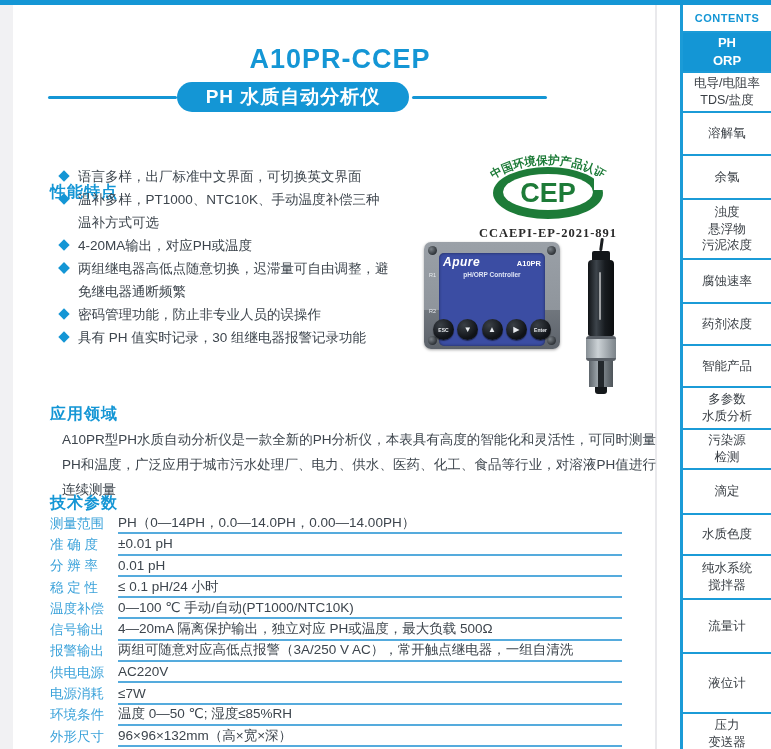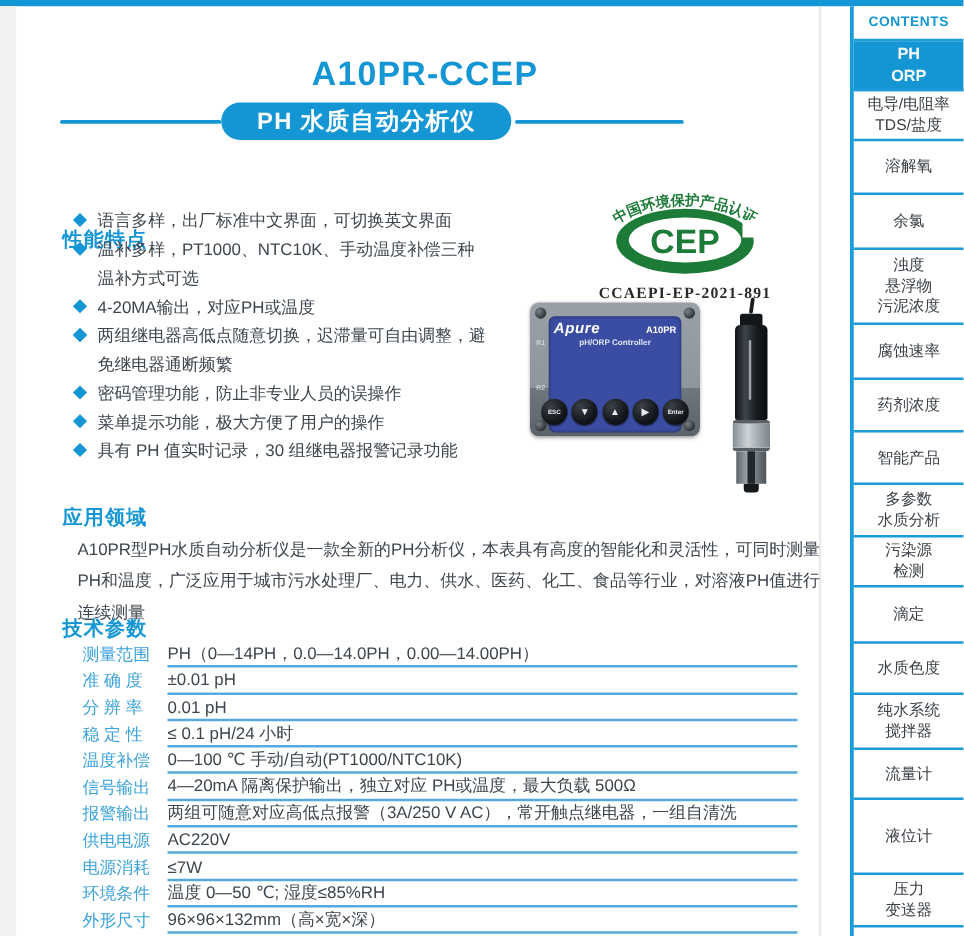--- a/index.html
+++ b/index.html
@@ -84,21 +84,21 @@
   .p-lower { width:24px; height:26px;
              background:linear-gradient(90deg,#5e656b,#9aa2a8 35%,#4d5459); position:relative; }
   .p-lower::after { content:""; position:absolute; left:9px; top:0; width:6px; height:100%; background:#23282c; }
   .p-tip { width:12px; height:7px; background:#15181b; border-radius:0 0 3px 3px; }
 
   
   .app-text { position:absolute; left:62px; top:427px; width:594px; font-size:13.5px;
               line-height:25px; color:#3d454d; text-align:justify; }
 
   
-  .specs { position:absolute; left:66px; top:513px; width:572px;text-align:right; }
+  .specs { position:absolute; left:50px; top:513px; width:572px;text-align:right; }
   .spec-row { display:flex; height:21.3px; align-items:stretch; }
   .spec-label { width:58px; flex-shrink:0; margin-right:10px; color:#3ba2da; font-size:13.5px;
                 display:flex; align-items:center; white-space:nowrap; }
   .spec-value { flex:1; border-bottom:2px solid #55abdd; color:#3d454d; font-size:13.5px;
                 display:flex; align-items:center; white-space:nowrap; overflow:hidden; }
 
   
   .sidebar { position:absolute; left:680px; top:5px; width:91px; height:744px; background:#fff;
              border-left:3px solid #1b9bd7; }
   .contents-box { height:28px; border-bottom:2px solid #1b9bd7; display:flex; align-items:center;
@@ -128,21 +128,20 @@
   <h2 class="sec" style="top:143px;margin-top:39px;">性能特点</h2>
   <ul class="features">
     <li><span class="diamond"></span><span>语言多样，出厂标准中文界面，可切换英文界面</span></li>
     <li><span class="diamond"></span><span>温补多样，PT1000、NTC10K、手动温度补偿三种
 温补方式可选</span></li>
     <li><span class="diamond"></span><span>4-20MA输出，对应PH或温度</span></li>
     <li><span class="diamond"></span></li>
     <li><span class="diamond"></span><span>两组继电器高低点随意切换，迟滞量可自由调整，避
 免继电器通断频繁</span></li>
     <li><span class="diamond"></span><span>密码管理功能，防止非专业人员的误操作</span></li>
-    <li><span class="diamond"></span><span>菜单提示功能，极大方便了用户的操作</span></li>
     <li><span class="diamond"></span><span>具有 PH 值实时记录，30 组继电器报警记录功能</span></li>
   </ul>
 
   <div class="cert">
     <svg width="200" height="82" viewBox="0 0 200 82">
       <defs>
         <path id="arcTop" d="M 28,58 A 78,52 0 0 1 172,58"></path>
       </defs>
       <text font-size="11.5" fill="#1d7b38" font-weight="bold">
         <textPath href="#arcTop" startOffset="50%" text-anchor="middle">中国环境保护产品认证</textPath>
@@ -253,20 +252,20 @@
     <div class="nav-item" style="height:42px">药剂浓度</div>
     <div class="nav-item" style="height:42px">智能产品</div>
     <div class="nav-item" style="height:42px">多参数
 水质分析</div>
     <div class="nav-item" style="height:40px">污染源
 检测</div>
     <div class="nav-item" style="height:45px">滴定</div>
     <div class="nav-item" style="height:41px">水质色度</div>
     <div class="nav-item" style="height:44px">纯水系统
 搅拌器</div>
-    <div class="nav-item" style="height:40px">流量计</div>
+    <div class="nav-item" style="height:54px">流量计</div>
     <div class="nav-item" style="height:60px">液位计</div>
     <div class="nav-item" style="height:42px">压力
 变送器</div>
     <div class="nav-item" style="height:30px">温度</div>
   </aside>
 
 </div>
 
 </body></html>

